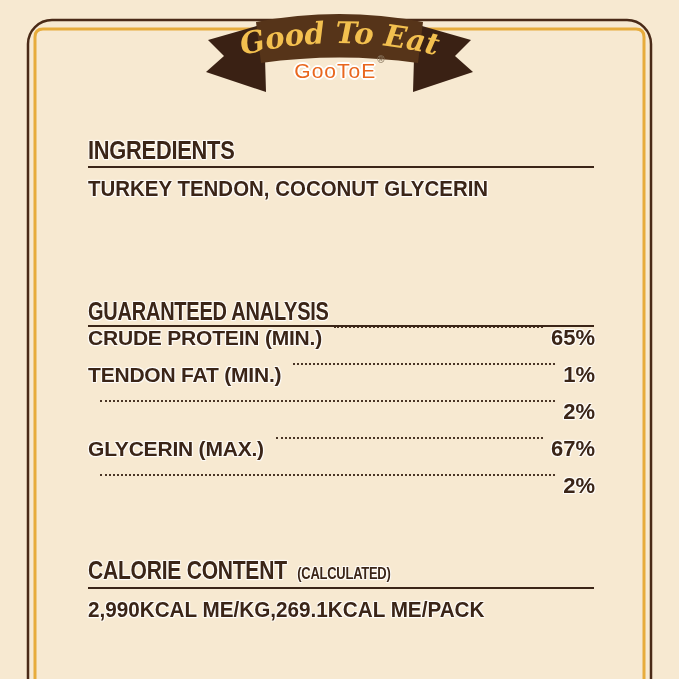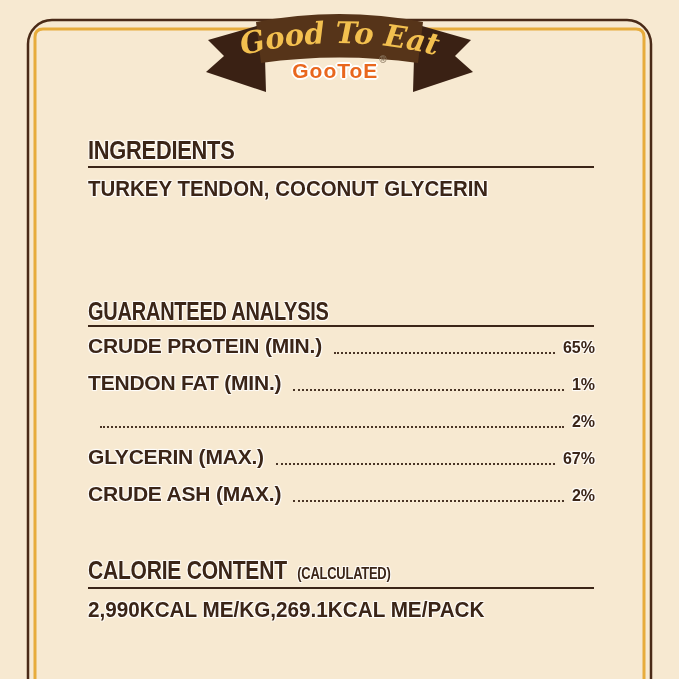--- a/index.html
+++ b/index.html
@@ -40,34 +40,34 @@
   #cc-line  { top:587px; }
 
   .sec-value {
     font-weight:bold; white-space:nowrap; line-height:1.15;
     transform-origin:left center;
   }
   #ing-value { left:88px; top:176px; font-size:22px; transform:scaleX(.93); }
   #cc-value  { left:88px; top:597px; font-size:22px; transform:scaleX(.94); }
 
   .ga-rows { position:absolute; left:88px; top:326px; width:507px; }
-  .ga-row  { display:flex; align-items:flex-end; height:37px; padding-bottom:6px; box-sizing:border-box; }
+  .ga-row  { display:flex; height:37px; padding-bottom:6px; box-sizing:border-box; }
   .ga-row .lbl { font-size:21px; font-weight:bold; white-space:nowrap; line-height:1.1; letter-spacing:-0.2px; }
-  .ga-row .val { font-size:16px; font-weight:bold; white-space:nowrap; line-height:1.1; }
+  .ga-row .val { font-size:22px; font-weight:bold; white-space:nowrap; line-height:1.1; }
   .ga-row .leader {
     flex:1; height:0; margin:0 8px 3px 12px;
     border-bottom:2px dotted rgba(59,37,23,.92);
   }
 
   .logo {
     position:absolute; left:202px; top:58px; width:275px;
     text-align:center; line-height:1.2;
   }
   .logo-text {
-    font-size:21px; font-weight:bold; color:#e9671e; letter-spacing:1px;
+    font-size:21px; font-weight:normal; color:#e9671e; letter-spacing:1px;
     text-shadow: -2px 0 0 #fff, 2px 0 0 #fff, 0 -2px 0 #fff, 0 2px 0 #fff,
                  -1px -1px 0 #fff, 1px -1px 0 #fff, -1px 1px 0 #fff, 1px 1px 0 #fff;
   }
   .reg {
     font-size:10px; color:#8d7b64; position:relative; top:-9px; margin-left:1px;
     font-weight:bold;
   }
 </style>
 </head>
 <body>
@@ -114,21 +114,20 @@
     <div class="ga-row">
       <span class="leader"></span>
       <span class="val glow">2%</span>
     </div>
     <div class="ga-row">
       <span class="lbl glow">GLYCERIN (MAX.)</span>
       <span class="leader"></span>
       <span class="val glow">67%</span>
     </div>
     <div class="ga-row">
-      <span class="lbl glow">CRUDE ASH (MAX.)</span>
       <span class="leader"></span>
       <span class="val glow">2%</span>
     </div>
   </div>
 
   <div class="abs sec-heading glow" id="cc-heading">
     <span>CALORIE CONTENT</span>
     <span class="suffix">(CALCULATED)</span>
   </div>
   <div class="underline" id="cc-line"></div>

